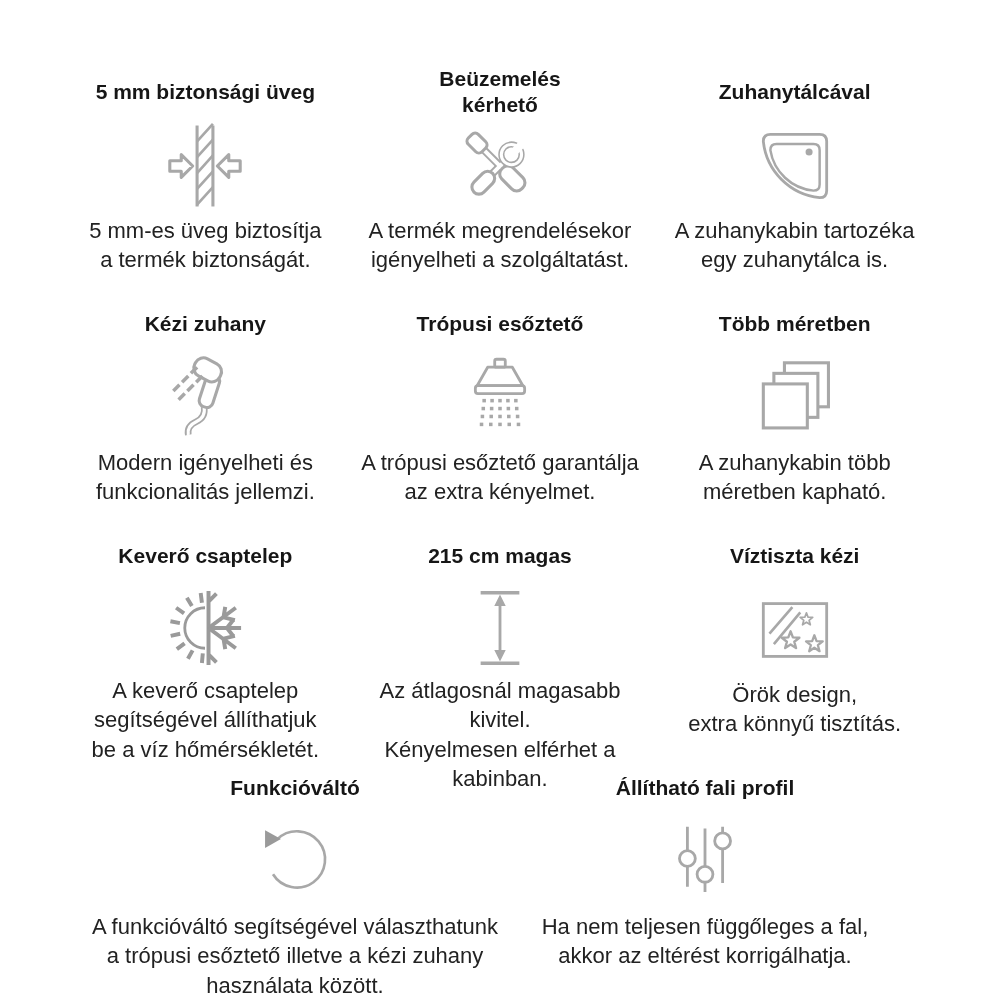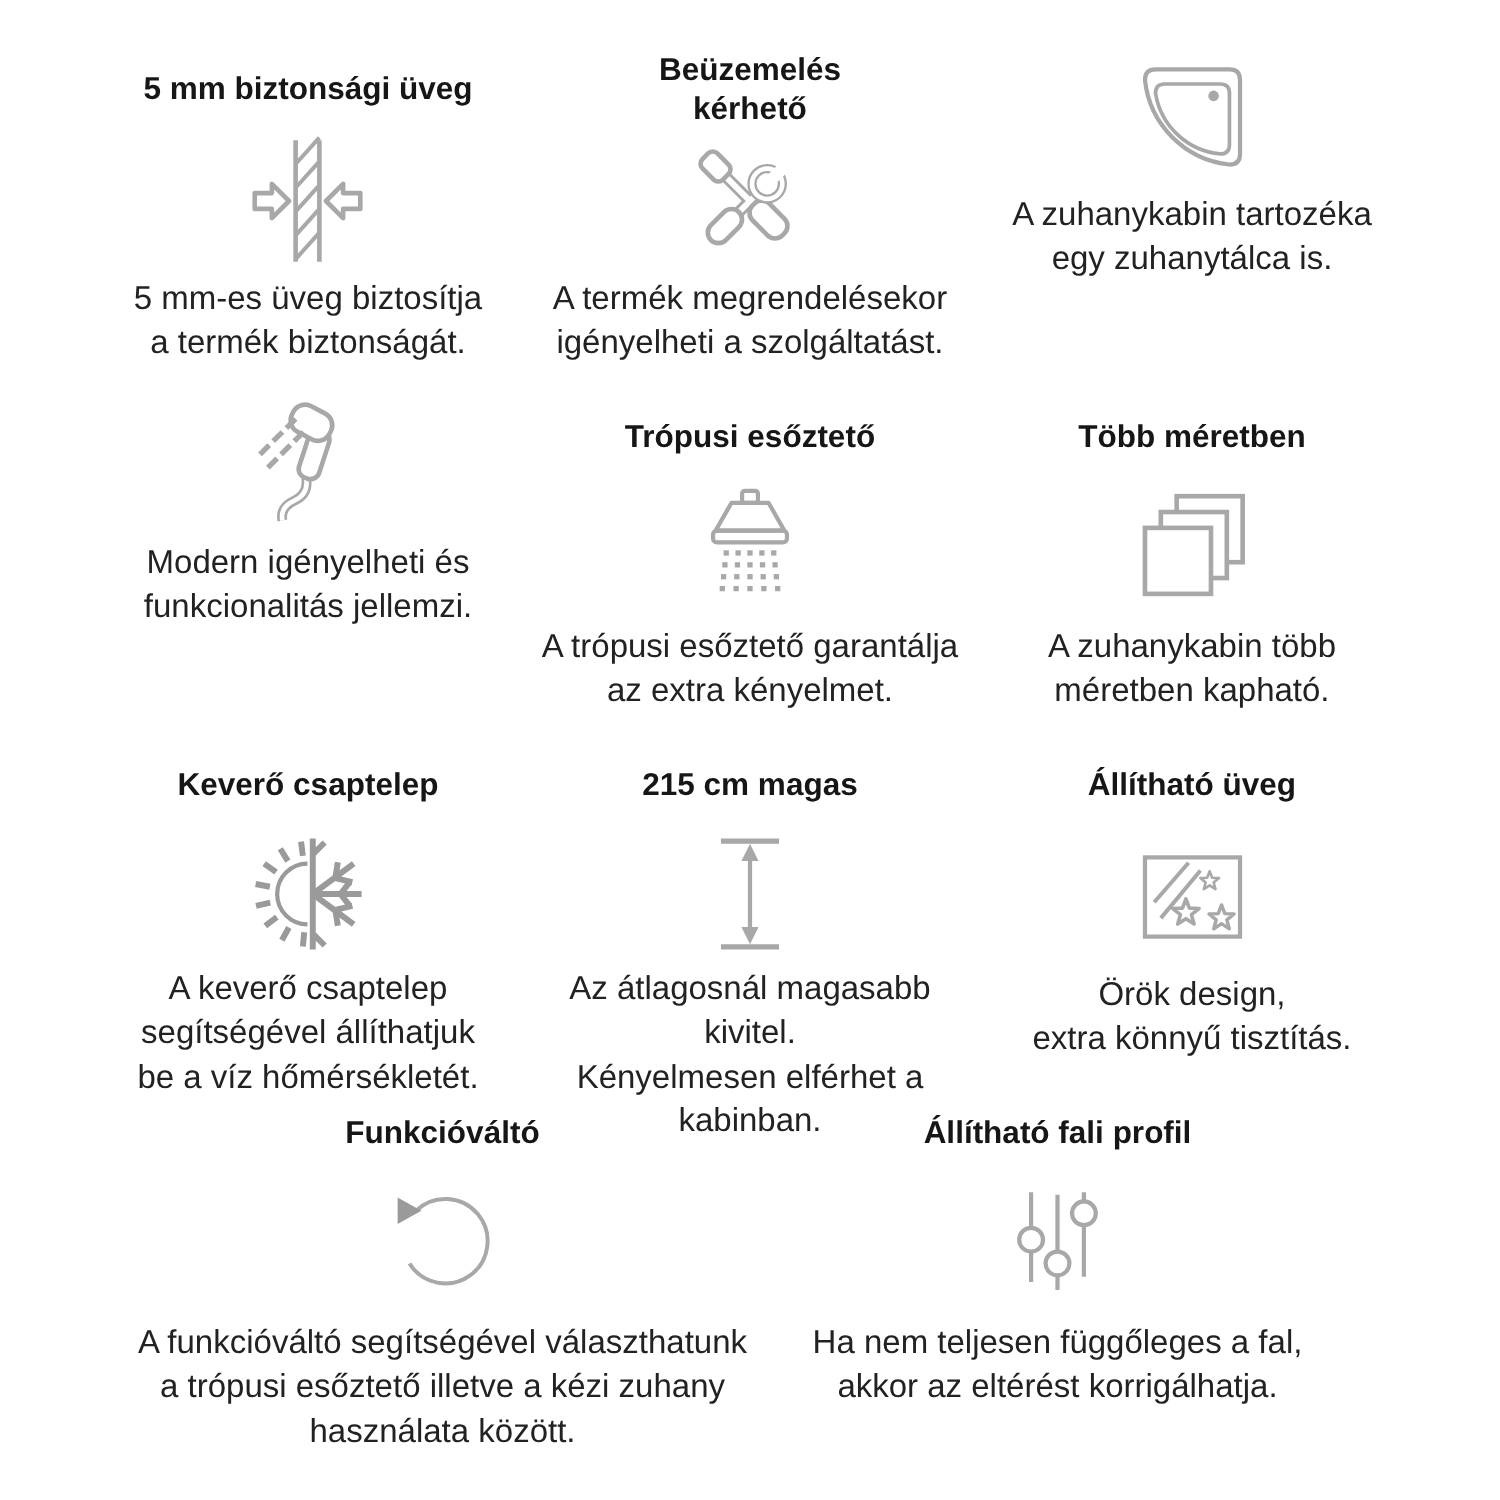--- a/index.html
+++ b/index.html
@@ -1,17 +1,17 @@
 <!DOCTYPE html>
 <html style="--title: #161616; --body: #222222; --icon: #a8a8a8; --icon-dark: #9a9a9a;"><head>
 <meta charset="utf-8">
 <style>
   html,body{margin:0;padding:0;background:#fff;}
   body{width:1000px;height:1000px;font-family:"Liberation Sans",sans-serif;overflow:hidden;}
-  .wrap{padding-top:32px;}
+  .wrap{padding-top:64px;}
   .grid{width:884px;margin:0 auto;display:grid;grid-template-columns:repeat(3,1fr);grid-auto-rows:232px;}
   .row-bottom{width:820px;margin:0 auto;display:flex;justify-content:space-between;}
   .row-bottom .feature{flex:0 0 410px;}
   .feature{display:flex;flex-direction:column;align-items:center;text-align:center;}
   .ft{margin:0;font-size:21px;font-weight:bold;color:var(--title,#161616);line-height:1.22;
       white-space:pre-line;min-height:56px;display:flex;align-items:center;justify-content:center;}
   .icon-box{height:92px;display:flex;align-items:center;justify-content:center;color:var(--icon,#a8a8a8);}
   .icon-dark{color:var(--icon-dark,#9a9a9a);}
   .fd{margin:4px 0 0;font-size:22px;line-height:1.33;color:var(--body,#222222);white-space:pre-line;}
   svg{display:block;}
@@ -55,32 +55,34 @@
           <circle cx="63" cy="37" r="11.5" stroke-width="7"></circle>
           <circle cx="63" cy="37" r="11.5" stroke="#fff" stroke-width="3.5"></circle>
           <rect x="-4.5" y="-11" width="9" height="20" fill="#fff" stroke="none" transform="translate(71,29) rotate(45)"></rect>
         </svg>
       </div>
       <p class="fd">A termék megrendelésekor
 igényelheti a szolgáltatást.</p>
     </div>
 
     <div class="feature">
+      <h3 class="ft">Zuhanytálcával</h3>
       <div class="icon-box">
         <svg width="88" height="88" viewBox="0 0 100 100" fill="none" stroke="currentColor" stroke-width="3.2">
           <path d="M22,14 H78 Q86,14 86,22 V78 Q86,86 78,86 A72,72 0 0 1 14,22 Q14,14 22,14 Z"></path>
           <path stroke-width="2.8" d="M29,25 H71 Q78,25 78,32 V71 Q78,78 71,78 A55,55 0 0 1 22,32 Q22,25 29,25 Z"></path>
           <circle cx="66" cy="34" r="4" fill="currentColor" stroke="none"></circle>
         </svg>
       </div>
       <p class="fd">A zuhanykabin tartozéka
 egy zuhanytálca is.</p>
     </div>
 
     <div class="feature">
+      <h3 class="ft">Kézi zuhany</h3>
       <div class="icon-box">
         <svg width="88" height="88" viewBox="0 0 100 100" fill="none" stroke="currentColor" stroke-width="3.5">
           <path stroke-width="7.5" d="M49,60 q2,12 -9,17 q-11,5 -9,15"></path>
           <path stroke="#fff" stroke-width="3.5" d="M49,60 q2,12 -9,17 q-11,5 -9,15"></path>
           <rect x="-8" y="-19" width="16" height="38" rx="7" transform="translate(55,42) rotate(18)" fill="#fff"></rect>
           <rect x="-16" y="-11" width="32" height="22" rx="10" transform="translate(53,18) rotate(28)" fill="#fff"></rect>
           <path stroke-width="4" d="M14,42 l7,-7 M24,32 l7,-7 M34,22 l7,-7 M20,52 l7,-7 M30,42 l7,-7 M40,32 l7,-7"></path>
         </svg>
       </div>
       <p class="fd">Modern igényelheti és
@@ -159,21 +161,21 @@
           <path d="M28,10 H72 M28,90 H72"></path>
           <line x1="50" y1="20" x2="50" y2="80" stroke-width="3.2"></line>
           <path d="M50,12 L43.5,25 H56.5 Z M50,88 L43.5,75 H56.5 Z" fill="currentColor" stroke="none"></path>
         </svg>
       </div>
       <p class="fd">Az átlagosnál magasabb kivitel.
 Kényelmesen elférhet a kabinban.</p>
     </div>
 
     <div class="feature">
-      <h3 class="ft">Állítható üveg</h3>
+      <h3 class="ft">Víztiszta kézi</h3>
       <div class="icon-box">
         <svg width="88" height="88" viewBox="0 0 100 100" fill="none" stroke="currentColor" stroke-width="3.2">
           <rect x="14" y="20" width="72" height="60"></rect>
           <path stroke-width="3" d="M21,54 L47,24 M26,66 L56,30"></path>
           <g stroke-width="2.6" stroke-linejoin="round">
             <path d="M0,-10 L2.5,-3.4 9.5,-3.1 4,1.3 5.9,8.1 0,4.2 -5.9,8.1 -4,1.3 -9.5,-3.1 -2.5,-3.4 Z" transform="translate(63,38) scale(0.75)"></path>
             <path d="M0,-10 L2.5,-3.4 9.5,-3.1 4,1.3 5.9,8.1 0,4.2 -5.9,8.1 -4,1.3 -9.5,-3.1 -2.5,-3.4 Z" transform="translate(45,62) scale(1.05)"></path>
             <path d="M0,-10 L2.5,-3.4 9.5,-3.1 4,1.3 5.9,8.1 0,4.2 -5.9,8.1 -4,1.3 -9.5,-3.1 -2.5,-3.4 Z" transform="translate(72,66)"></path>
           </g>
         </svg>

